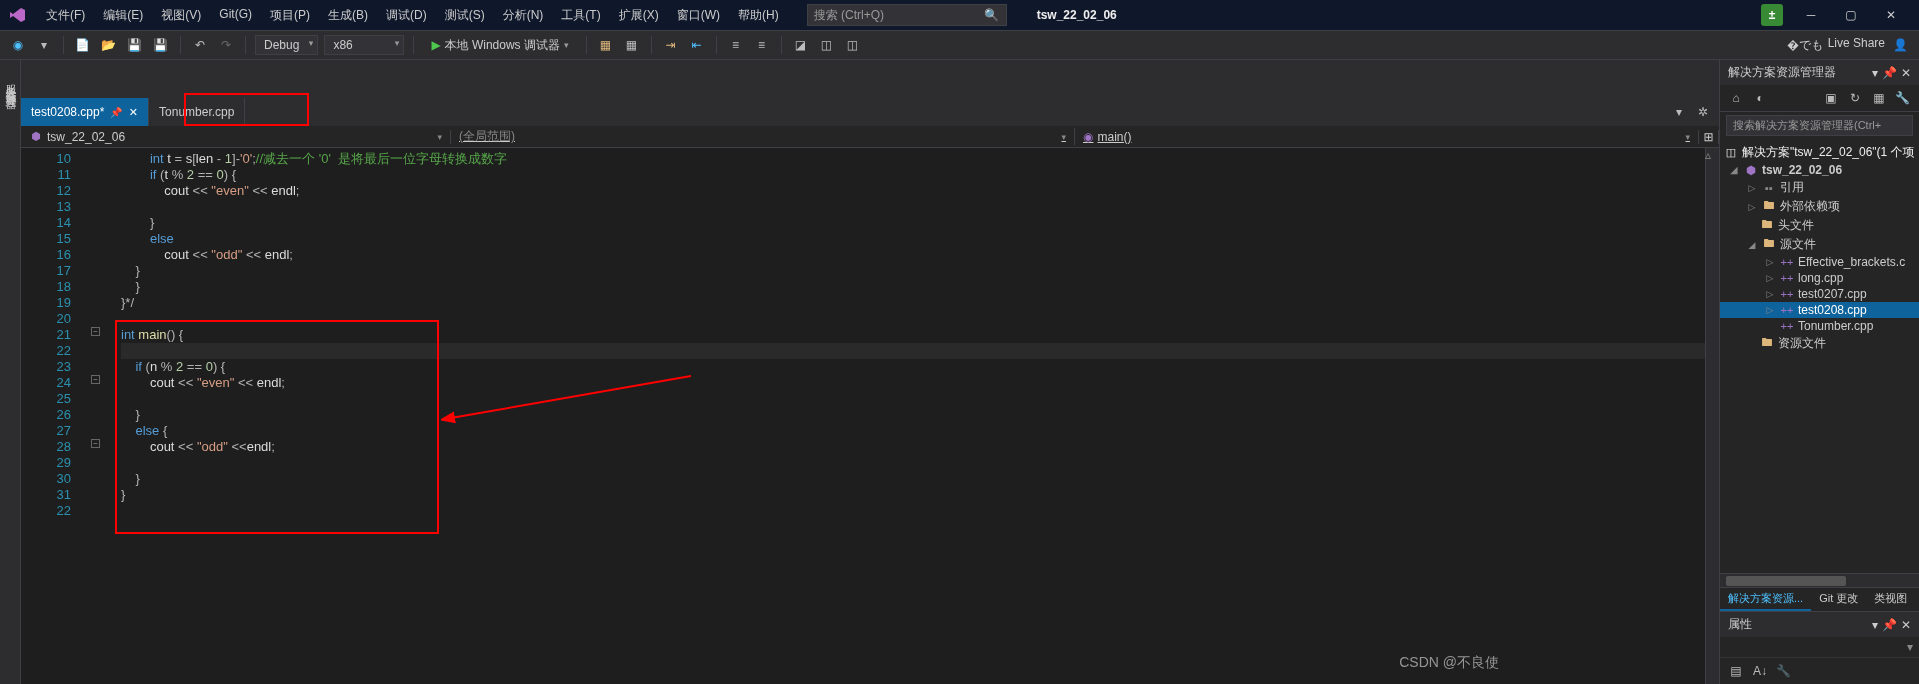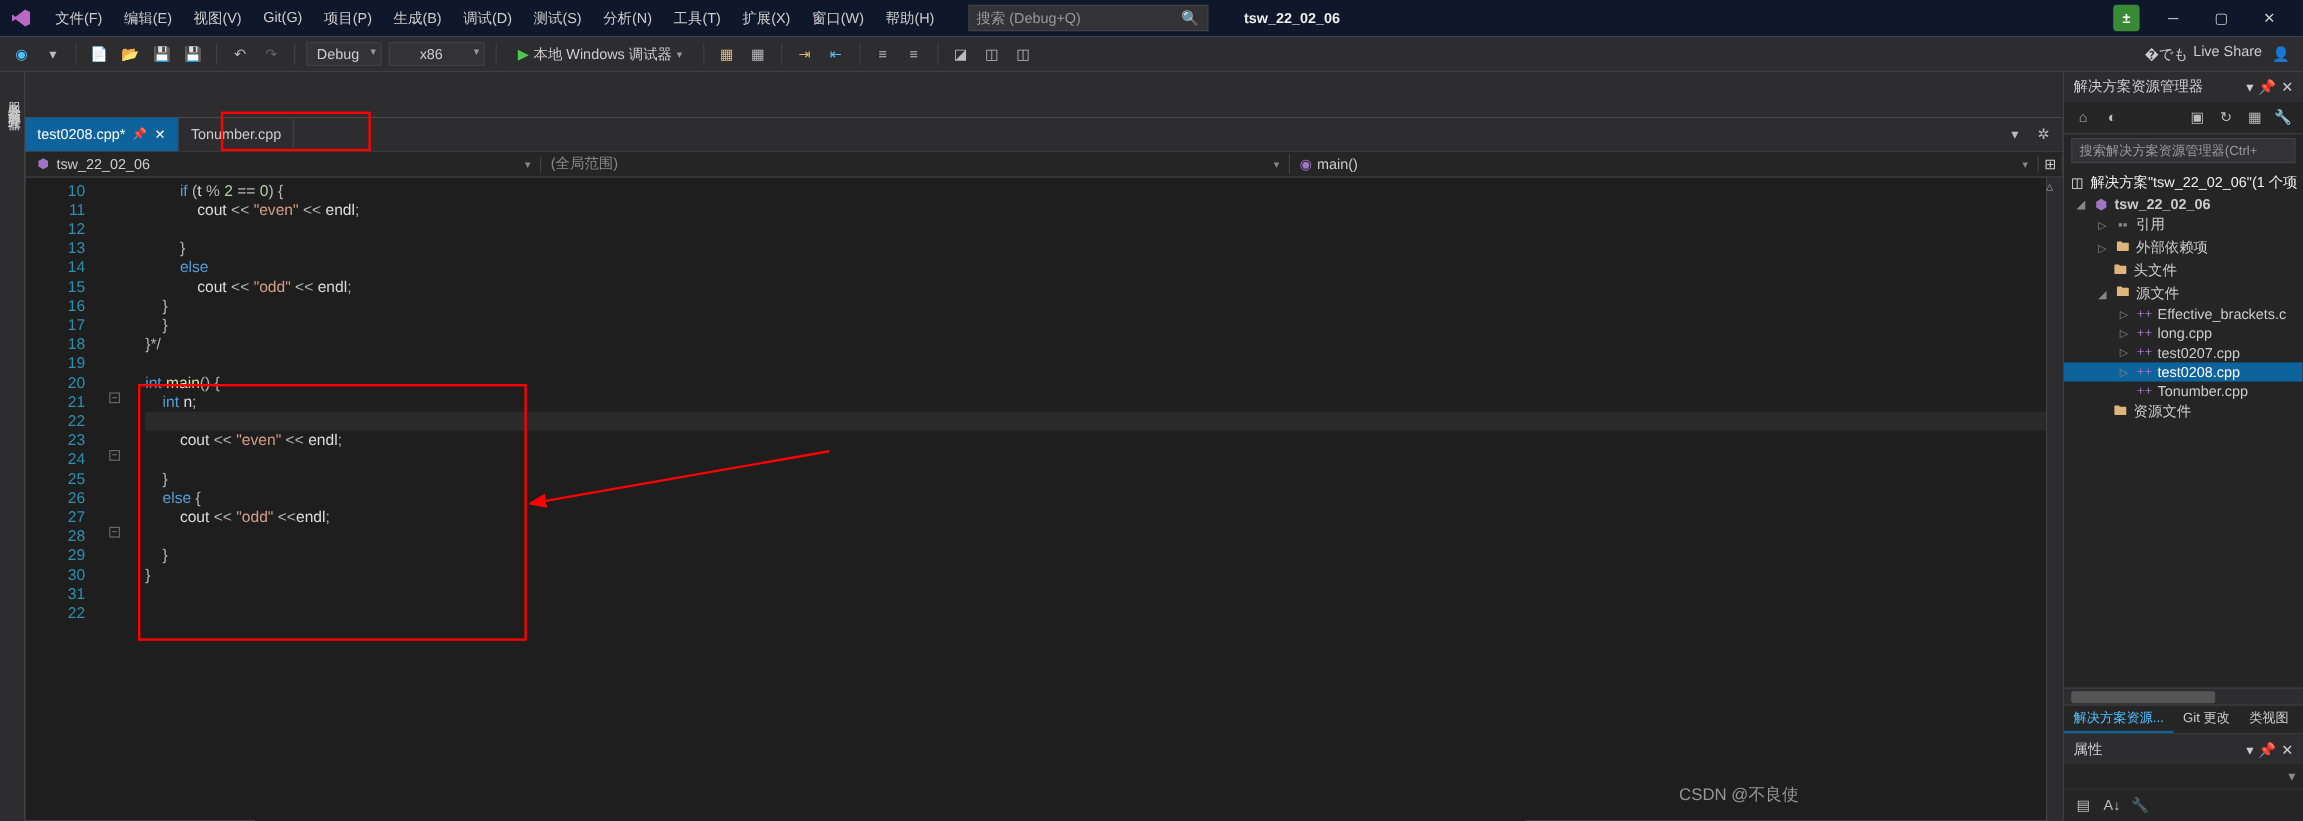--- a/index.html
+++ b/index.html
@@ -12,21 +12,21 @@
 .searchbox span.icon { margin-left: auto; }
 .project-name { margin-left: 30px; color: #eee; font-weight: 600; }
 .titlebar-right { margin-left: auto; display: flex; align-items: center; gap: 8px; }
 .user-badge { width: 22px; height: 22px; background: #388a34; border-radius: 3px; display: flex; align-items: center; justify-content: center; color: #fff; font-weight: bold; }
 .win-controls { display: flex; gap: 0; }
 .win-btn { width: 40px; height: 28px; display: flex; align-items: center; justify-content: center; color: #ccc; cursor: pointer; }
 
 .toolbar { height: 30px; background: #2d2d30; border-top: 1px solid #3f3f46; border-bottom: 1px solid #3f3f46; display: flex; align-items: center; padding: 0 8px; gap: 6px; }
 .tbtn { width: 20px; height: 20px; display: flex; align-items: center; justify-content: center; cursor: pointer; color: #bbb; }
 .tsep { width: 1px; height: 18px; background: #3f3f46; margin: 0 3px; }
-.dropdown { background: #333337; border: 1px solid #3f3f46; padding: 2px 18px 2px 8px; color: #ccc; position: relative; min-width: 60px; cursor: pointer; text-align: center; }
+.dropdown { background: #333337; border: 1px solid #3f3f46; padding: 2px 18px 2px 8px; color: #ccc; position: relative; min-width: 60px; cursor: pointer; }
 .dropdown::after { content: "▾"; position: absolute; right: 4px; font-size: 9px; color: #999; }
 .run-btn { display: flex; align-items: center; gap: 4px; padding: 2px 8px; cursor: pointer; }
 .run-btn .tri { color: #4ec94e; }
 .toolbar-right { margin-left: auto; display: flex; align-items: center; gap: 6px; }
 .liveshare { display: flex; gap: 4px; cursor: pointer; }
 
 .main-area { display: flex; height: calc(684px - 60px); }
 .side-tabs { width: 21px; background: #2d2d30; border-right: 1px solid #3f3f46; writing-mode: vertical-rl; text-orientation: upright; display: flex; flex-direction: column; padding-top: 8px; font-size: 11px; color: #ccc; }
 .side-tab { padding: 8px 2px; cursor: pointer; letter-spacing: 2px; }
 
@@ -34,21 +34,21 @@
 .tab-row { display: flex; background: #2d2d30; height: 28px; align-items: stretch; position: relative; }
 .file-tab { padding: 4px 10px; display: flex; align-items: center; gap: 6px; cursor: pointer; color: #ccc; border-right: 1px solid #3f3f46; }
 .file-tab.active { background: #0e639c; color: #fff; }
 .pin { font-size: 10px; }
 .close-x { font-size: 11px; cursor: pointer; }
 .red-box-tab { position: absolute; border: 2px solid #ff0000; pointer-events: none; }
 .tab-icons { margin-left: auto; display: flex; align-items: center; gap: 4px; padding-right: 6px; }
 
 .breadcrumb-row { display: flex; background: #252526; height: 22px; align-items: center; border-bottom: 1px solid #3f3f46; }
 .bc-seg { display: flex; align-items: center; padding: 0 8px; gap: 4px; border-right: 1px solid #3f3f46; cursor: pointer; color: #ccc; }
-.bc-seg.wide { flex: 1; min-width: 0; }
+.bc-seg.wide { flex: 1; min-width: 0; text-decoration: underline; }
 .bc-lbl { color: #888; }
 
 .code-area { flex: 1; display: flex; background: #1e1e1e; position: relative; overflow: hidden; }
 .gutter { width: 60px; text-align: right; padding-right: 10px; color: #2b91af; font-family: Consolas, monospace; font-size: 13px; line-height: 16px; user-select: none; padding-top: 3px; }
 .gutter div { height: 16px; }
 .fold-gutter { width: 40px; position: relative; }
 .fold-box { position: absolute; left: 10px; width: 9px; height: 9px; border: 1px solid #666; color: #999; font-size: 8px; text-align: center; line-height: 7px; cursor: pointer; }
 .code-lines { flex: 1; font-family: Consolas, monospace; font-size: 13px; line-height: 16px; padding-top: 3px; position: relative; }
 .code-line { height: 16px; white-space: pre; }
 .hl-line { background: #2a2a2a; position: absolute; left: 0; right: 0; height: 16px; }
@@ -111,21 +111,21 @@
       <div class="menu-item">生成(B)</div>
       <div class="menu-item">调试(D)</div>
       <div class="menu-item">测试(S)</div>
       <div class="menu-item">分析(N)</div>
       <div class="menu-item">工具(T)</div>
       <div class="menu-item">扩展(X)</div>
       <div class="menu-item">窗口(W)</div>
       <div class="menu-item">帮助(H)</div>
     </div>
   <div class="searchbox">
-    <span>搜索 (Debug+Q)</span>
+    <span>搜索 (Ctrl+Q)</span>
     <span class="icon">🔍</span>
   </div>
   <div class="project-name">tsw_22_02_06</div>
   <div class="titlebar-right">
     <div class="user-badge">±</div>
     <div class="win-controls">
       <div class="win-btn">─</div>
       <div class="win-btn">▢</div>
       <div class="win-btn">✕</div>
     </div>
@@ -241,20 +241,21 @@
           <div>31</div>
           <div>22</div>
         </div>
       <div class="fold-gutter">
         <div class="fold-box" style="top:179px">−</div>
         <div class="fold-box" style="top:227px">−</div>
         <div class="fold-box" style="top:291px">−</div>
       </div>
       <div class="code-lines" id="code-lines">
         <div class="hl-line" style="top:195px"></div>
+      <div class="code-line">        <span class="kw">int</span> <span class="id">t</span> <span class="op">=</span> <span class="id">s</span><span class="op">[</span><span class="id">len</span> <span class="op">-</span> <span class="num">1</span><span class="op">]-</span><span class="str">'0'</span><span class="op">;</span><span class="cmt">//减去一个 '0'  是将最后一位字母转换成数字</span></div>
           <div class="code-line">        <span class="kw">if</span> <span class="op">(</span><span class="id">t</span> <span class="op">%</span> <span class="num">2</span> <span class="op">==</span> <span class="num">0</span><span class="op">) {</span></div>
           <div class="code-line">            <span class="id">cout</span> <span class="op">&lt;&lt;</span> <span class="str">"even"</span> <span class="op">&lt;&lt;</span> <span class="id">endl</span><span class="op">;</span></div>
           <div class="code-line"></div>
           <div class="code-line">        <span class="op">}</span></div>
           <div class="code-line">        <span class="kw">else</span></div>
           <div class="code-line">            <span class="id">cout</span> <span class="op">&lt;&lt;</span> <span class="str">"odd"</span> <span class="op">&lt;&lt;</span> <span class="id">endl</span><span class="op">;</span></div>
           <div class="code-line">    <span class="op">}</span></div>
           <div class="code-line">    <span class="op">}</span></div>
           <div class="code-line"><span class="op">}*/</span></div>
           <div class="code-line"></div>

